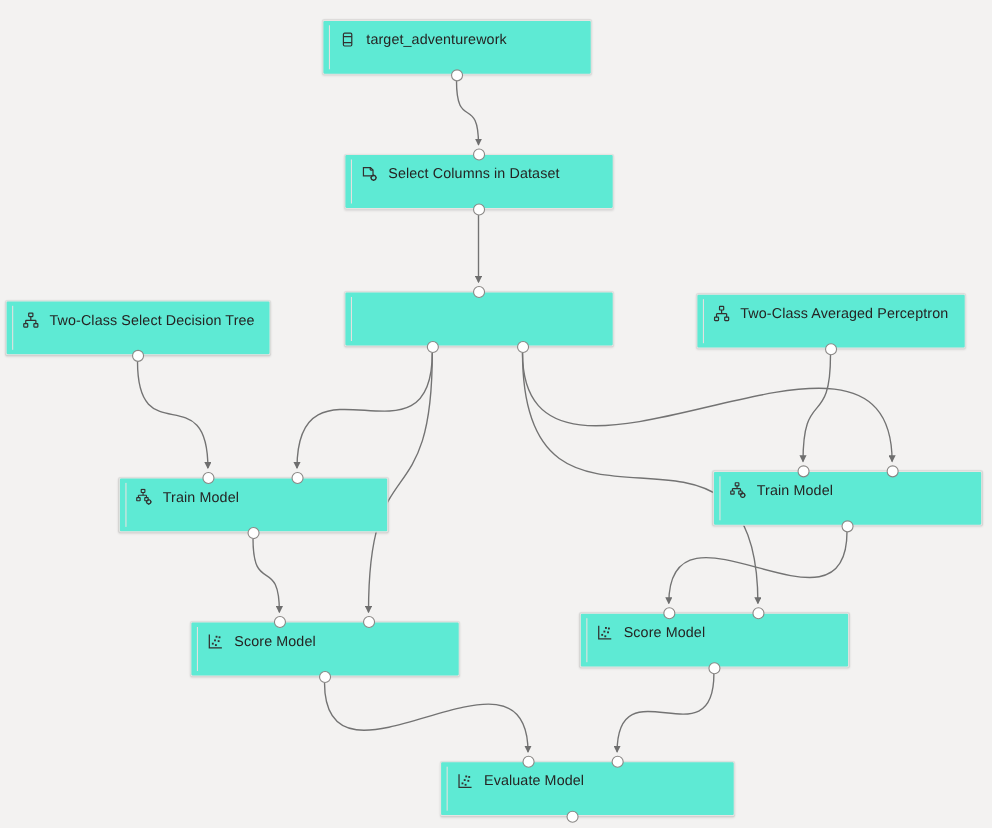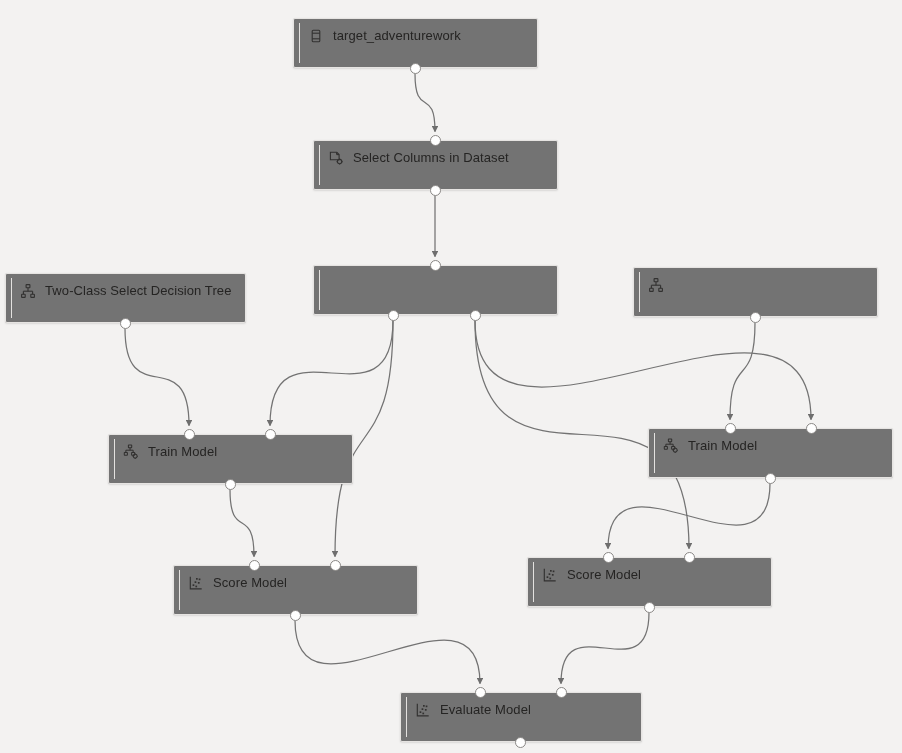--- a/index.html
+++ b/index.html
@@ -18,21 +18,21 @@
   #edge-layer {
     position: absolute;
     left: 0; top: 0;
     width: 902px;
     height: 753px;
     pointer-events: none;
   }
   .node {
     position: absolute;
     box-sizing: border-box;
-    background: #737373;
+    background: #5eead4;
     border: 1px solid #e6e4e2;
     border-radius: 2px;
     box-shadow: 0 1px 2px rgba(0,0,0,0.10), 0 0 1px rgba(0,0,0,0.08);
     overflow: visible;
   }
   .node-accent {
     position: absolute;
     left: 5px;
     top: 4px;
     bottom: 4px;
@@ -158,20 +158,21 @@
         <div class="node-body">
           <span class="node-icon"><svg viewBox="0 0 16 16" width="16" height="16" fill="none" stroke="#323130" stroke-width="1.1">
               <rect x="6.1" y="1.6" width="3.8" height="3.2" rx="0.5"></rect>
               <rect x="1.6" y="11.2" width="3.6" height="3.2" rx="0.5"></rect>
               <rect x="10.8" y="11.2" width="3.6" height="3.2" rx="0.5"></rect>
               <line x1="8" y1="4.8" x2="8" y2="8.2"></line>
               <line x1="3.4" y1="8.2" x2="12.6" y2="8.2"></line>
               <line x1="3.4" y1="8.2" x2="3.4" y2="11.2"></line>
               <line x1="12.6" y1="8.2" x2="12.6" y2="11.2"></line>
             </svg></span>
+          <span class="node-label">Two-Class Averaged Perceptron</span>
         </div>
       </div>
       <div class="port" style="left: 755px; top: 317px;"></div>
       <div class="node" style="left: 108px; top: 434px; width: 245px; height: 50px;">
         <div class="node-accent"></div>
         <div class="node-body">
           <span class="node-icon"><svg viewBox="0 0 16 16" width="16" height="16" fill="none" stroke="#323130" stroke-width="1.05">
               <rect x="5.4" y="0.9" width="3.3" height="2.8" rx="0.4"></rect>
               <rect x="1.3" y="8.4" width="3.1" height="2.8" rx="0.4"></rect>
               <rect x="8.6" y="8.4" width="3.1" height="2.8" rx="0.4"></rect>
@@ -251,21 +252,21 @@
                 <rect x="10.7" y="3.5" width="1.7" height="1.7"></rect>
                 <rect x="8.0" y="3.0" width="1.7" height="1.7"></rect>
               </g>
             </svg></span>
           <span class="node-label">Score Model</span>
         </div>
       </div>
       <div class="port" style="left: 608px; top: 557px;"></div>
       <div class="port" style="left: 689px; top: 557px;"></div>
       <div class="port" style="left: 649px; top: 607px;"></div>
-      <div class="node" style="left: 400px; top: 692px; width: 242px; height: 50px;">
+      <div class="node" style="left: 400px; top: 692px; width: 268px; height: 50px;">
         <div class="node-accent"></div>
         <div class="node-body">
           <span class="node-icon"><svg viewBox="0 0 16 16" width="16" height="16">
               <g fill="none" stroke="#323130" stroke-width="1.15">
                 <path d="M2.3 1.8 v12.1 h11.4"></path>
               </g>
               <g fill="#323130">
                 <rect x="4.6" y="9.3" width="1.7" height="1.7"></rect>
                 <rect x="7.4" y="10.6" width="1.7" height="1.7"></rect>
                 <rect x="6.6" y="6.3" width="1.7" height="1.7"></rect>

